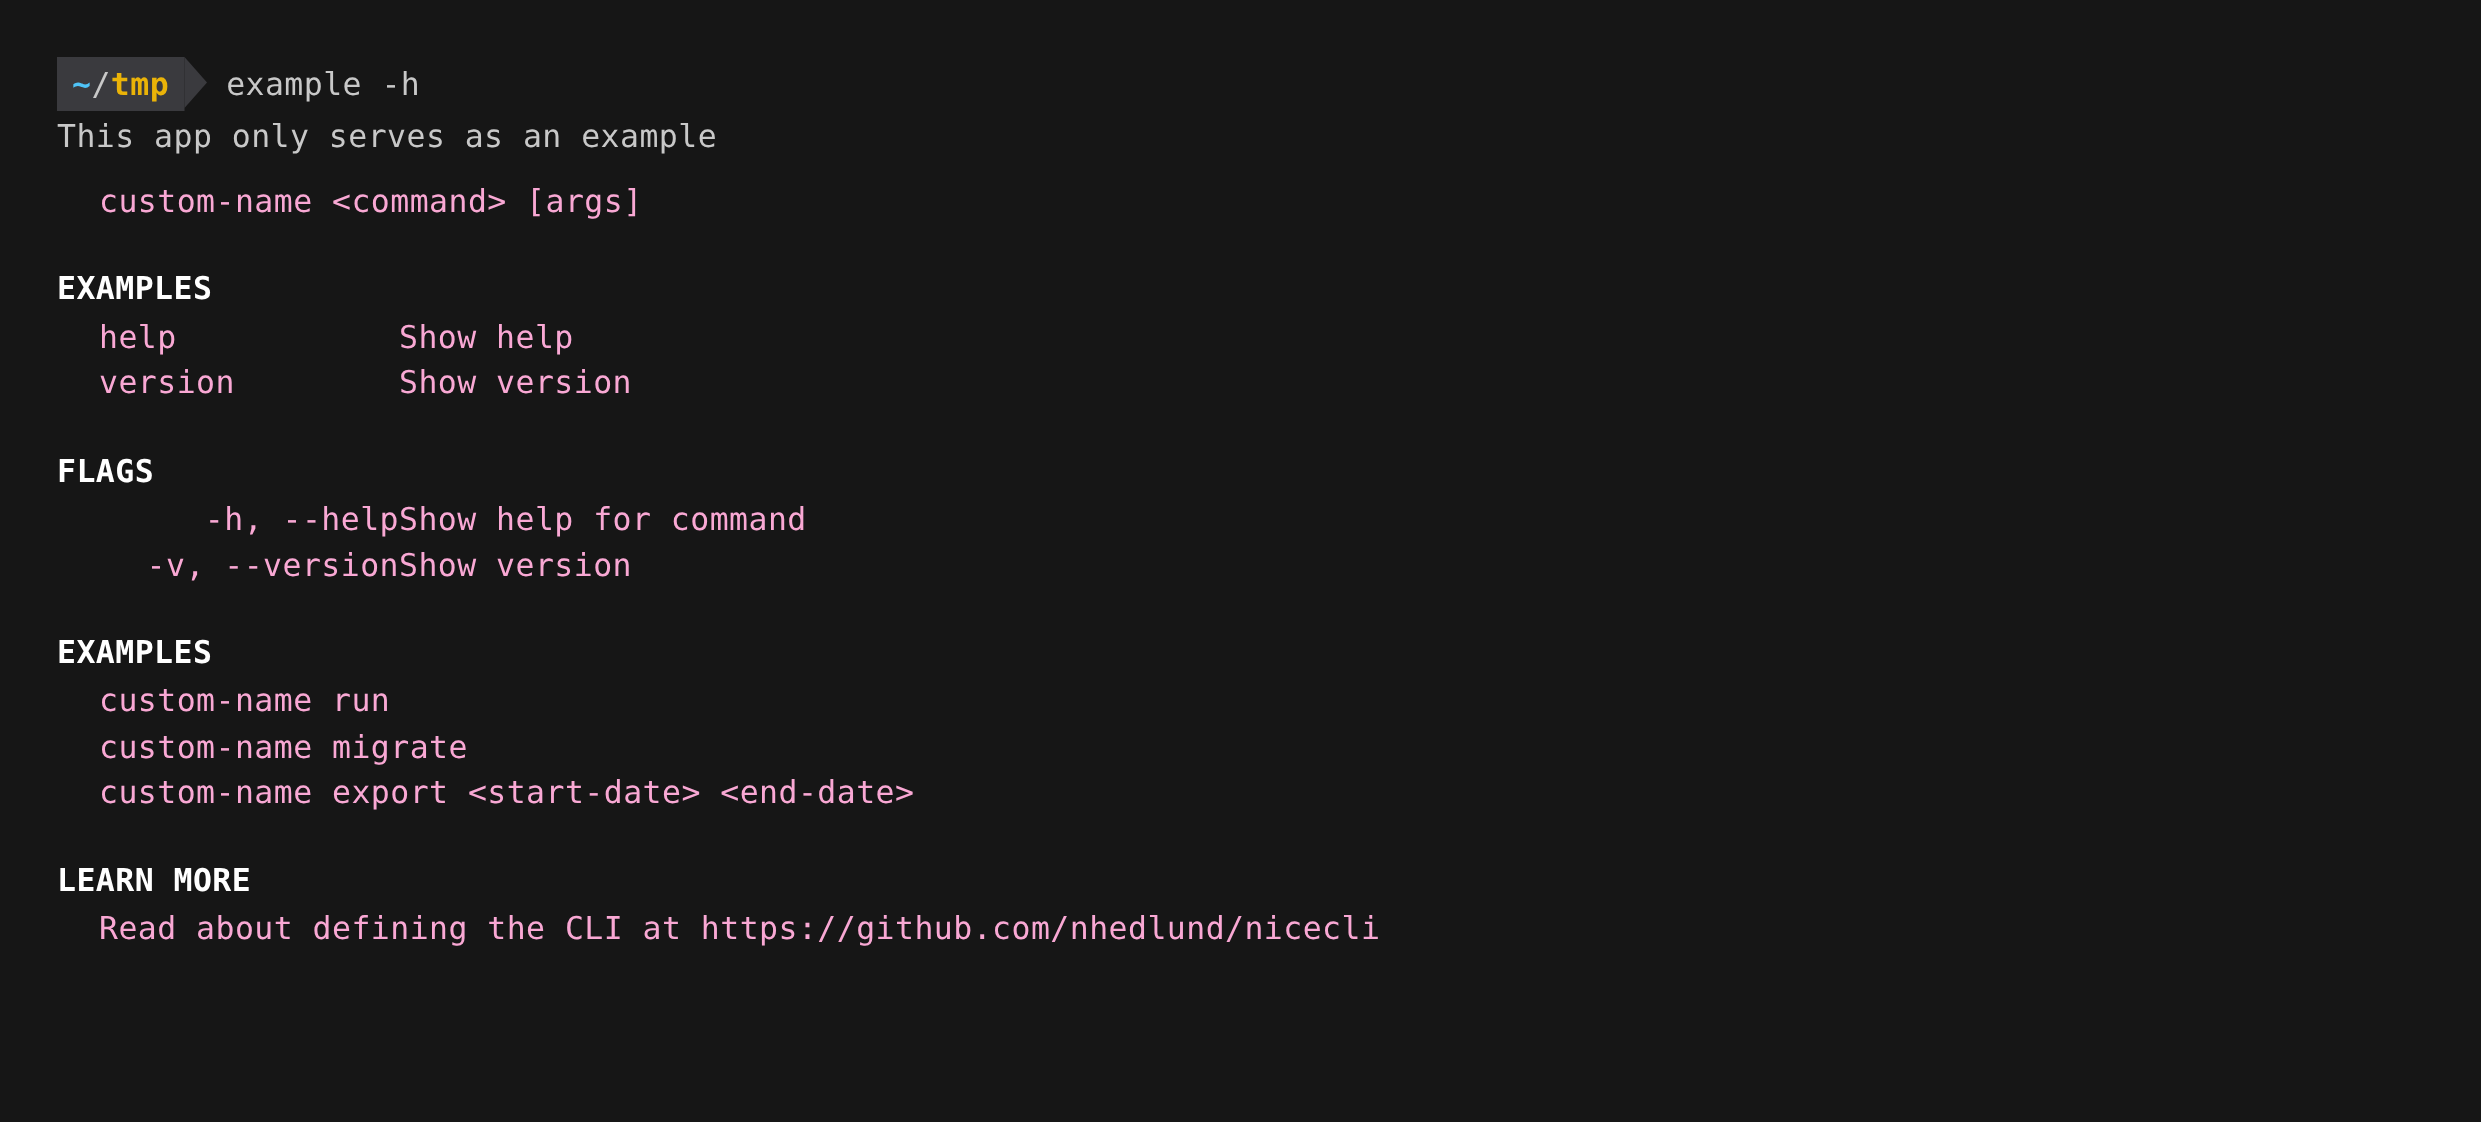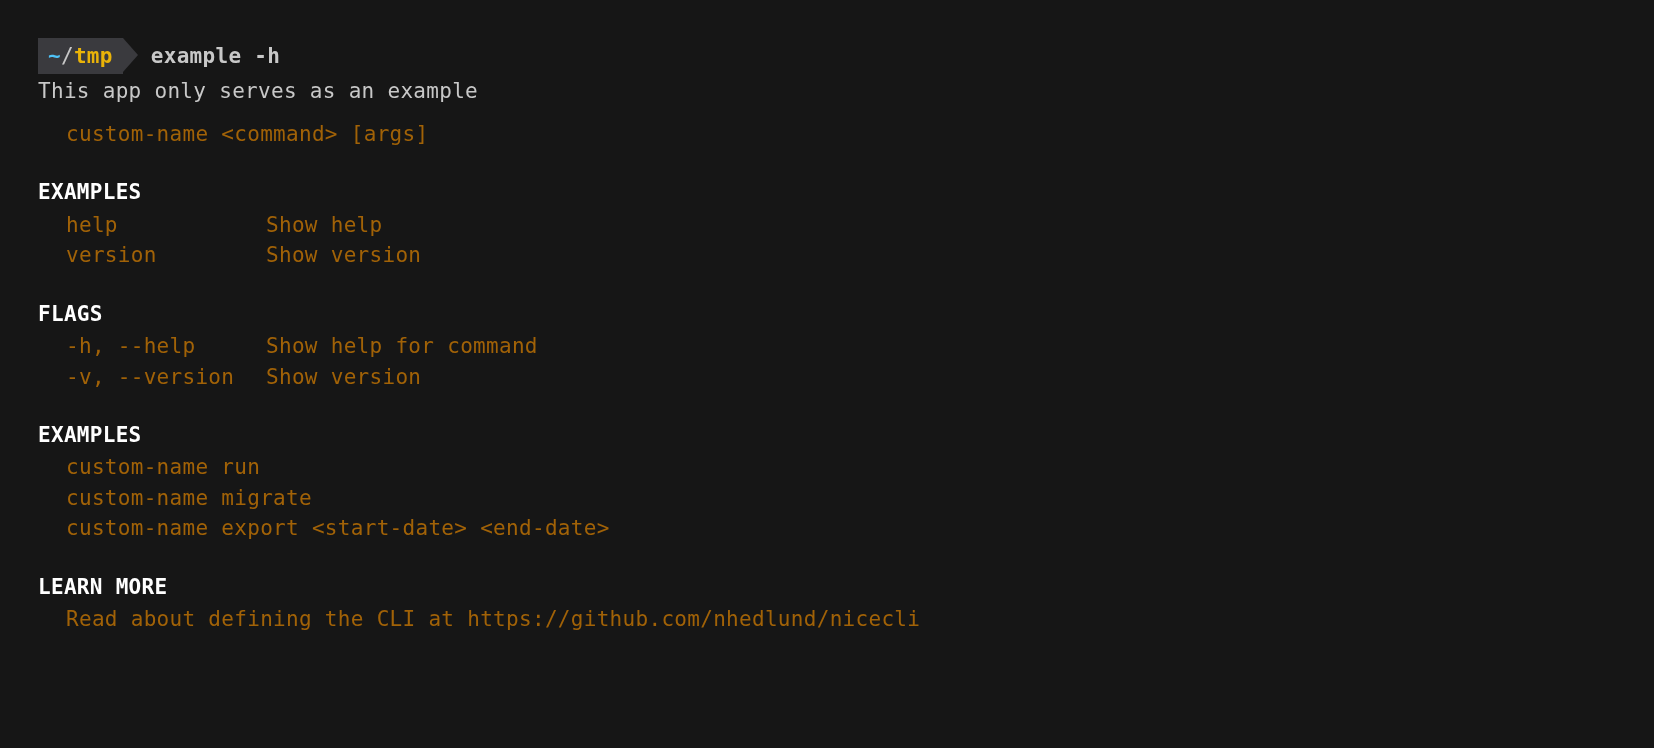--- a/index.html
+++ b/index.html
@@ -51,48 +51,48 @@
     .slash {
       color: #c8c8c8;
     }
     .tmp {
       color: #eab308;
       font-weight: 700;
     }
     .command {
       color: #c8c8c8;
       margin-left: 10px;
-      font-weight: bold;
     }
     .description {
       color: #c8c8c8;
       margin-bottom: 12px;
     }
     .section-header {
       color: #ffffff;
       font-weight: 700;
       margin-bottom: 2px;
     }
     .section {
       margin-bottom: 28px;
     }
     .indented {
       padding-left: 28px;
-      color: #a16207;
+      color: #f9a8d4;
     }
     .row {
       display: flex;
     }
     .col-name {
       width: 200px;
       flex-shrink: 0;
     }
     .col-flag {
       width: 200px;
       flex-shrink: 0;
+      text-align: right;
     }
   </style>
 </head>
 <body>
 
 <div class="prompt-line">
   <span class="prompt-badge">
     <span class="tilde">~</span>
       <span class="slash">/</span>
       <span class="tmp">tmp</span>

